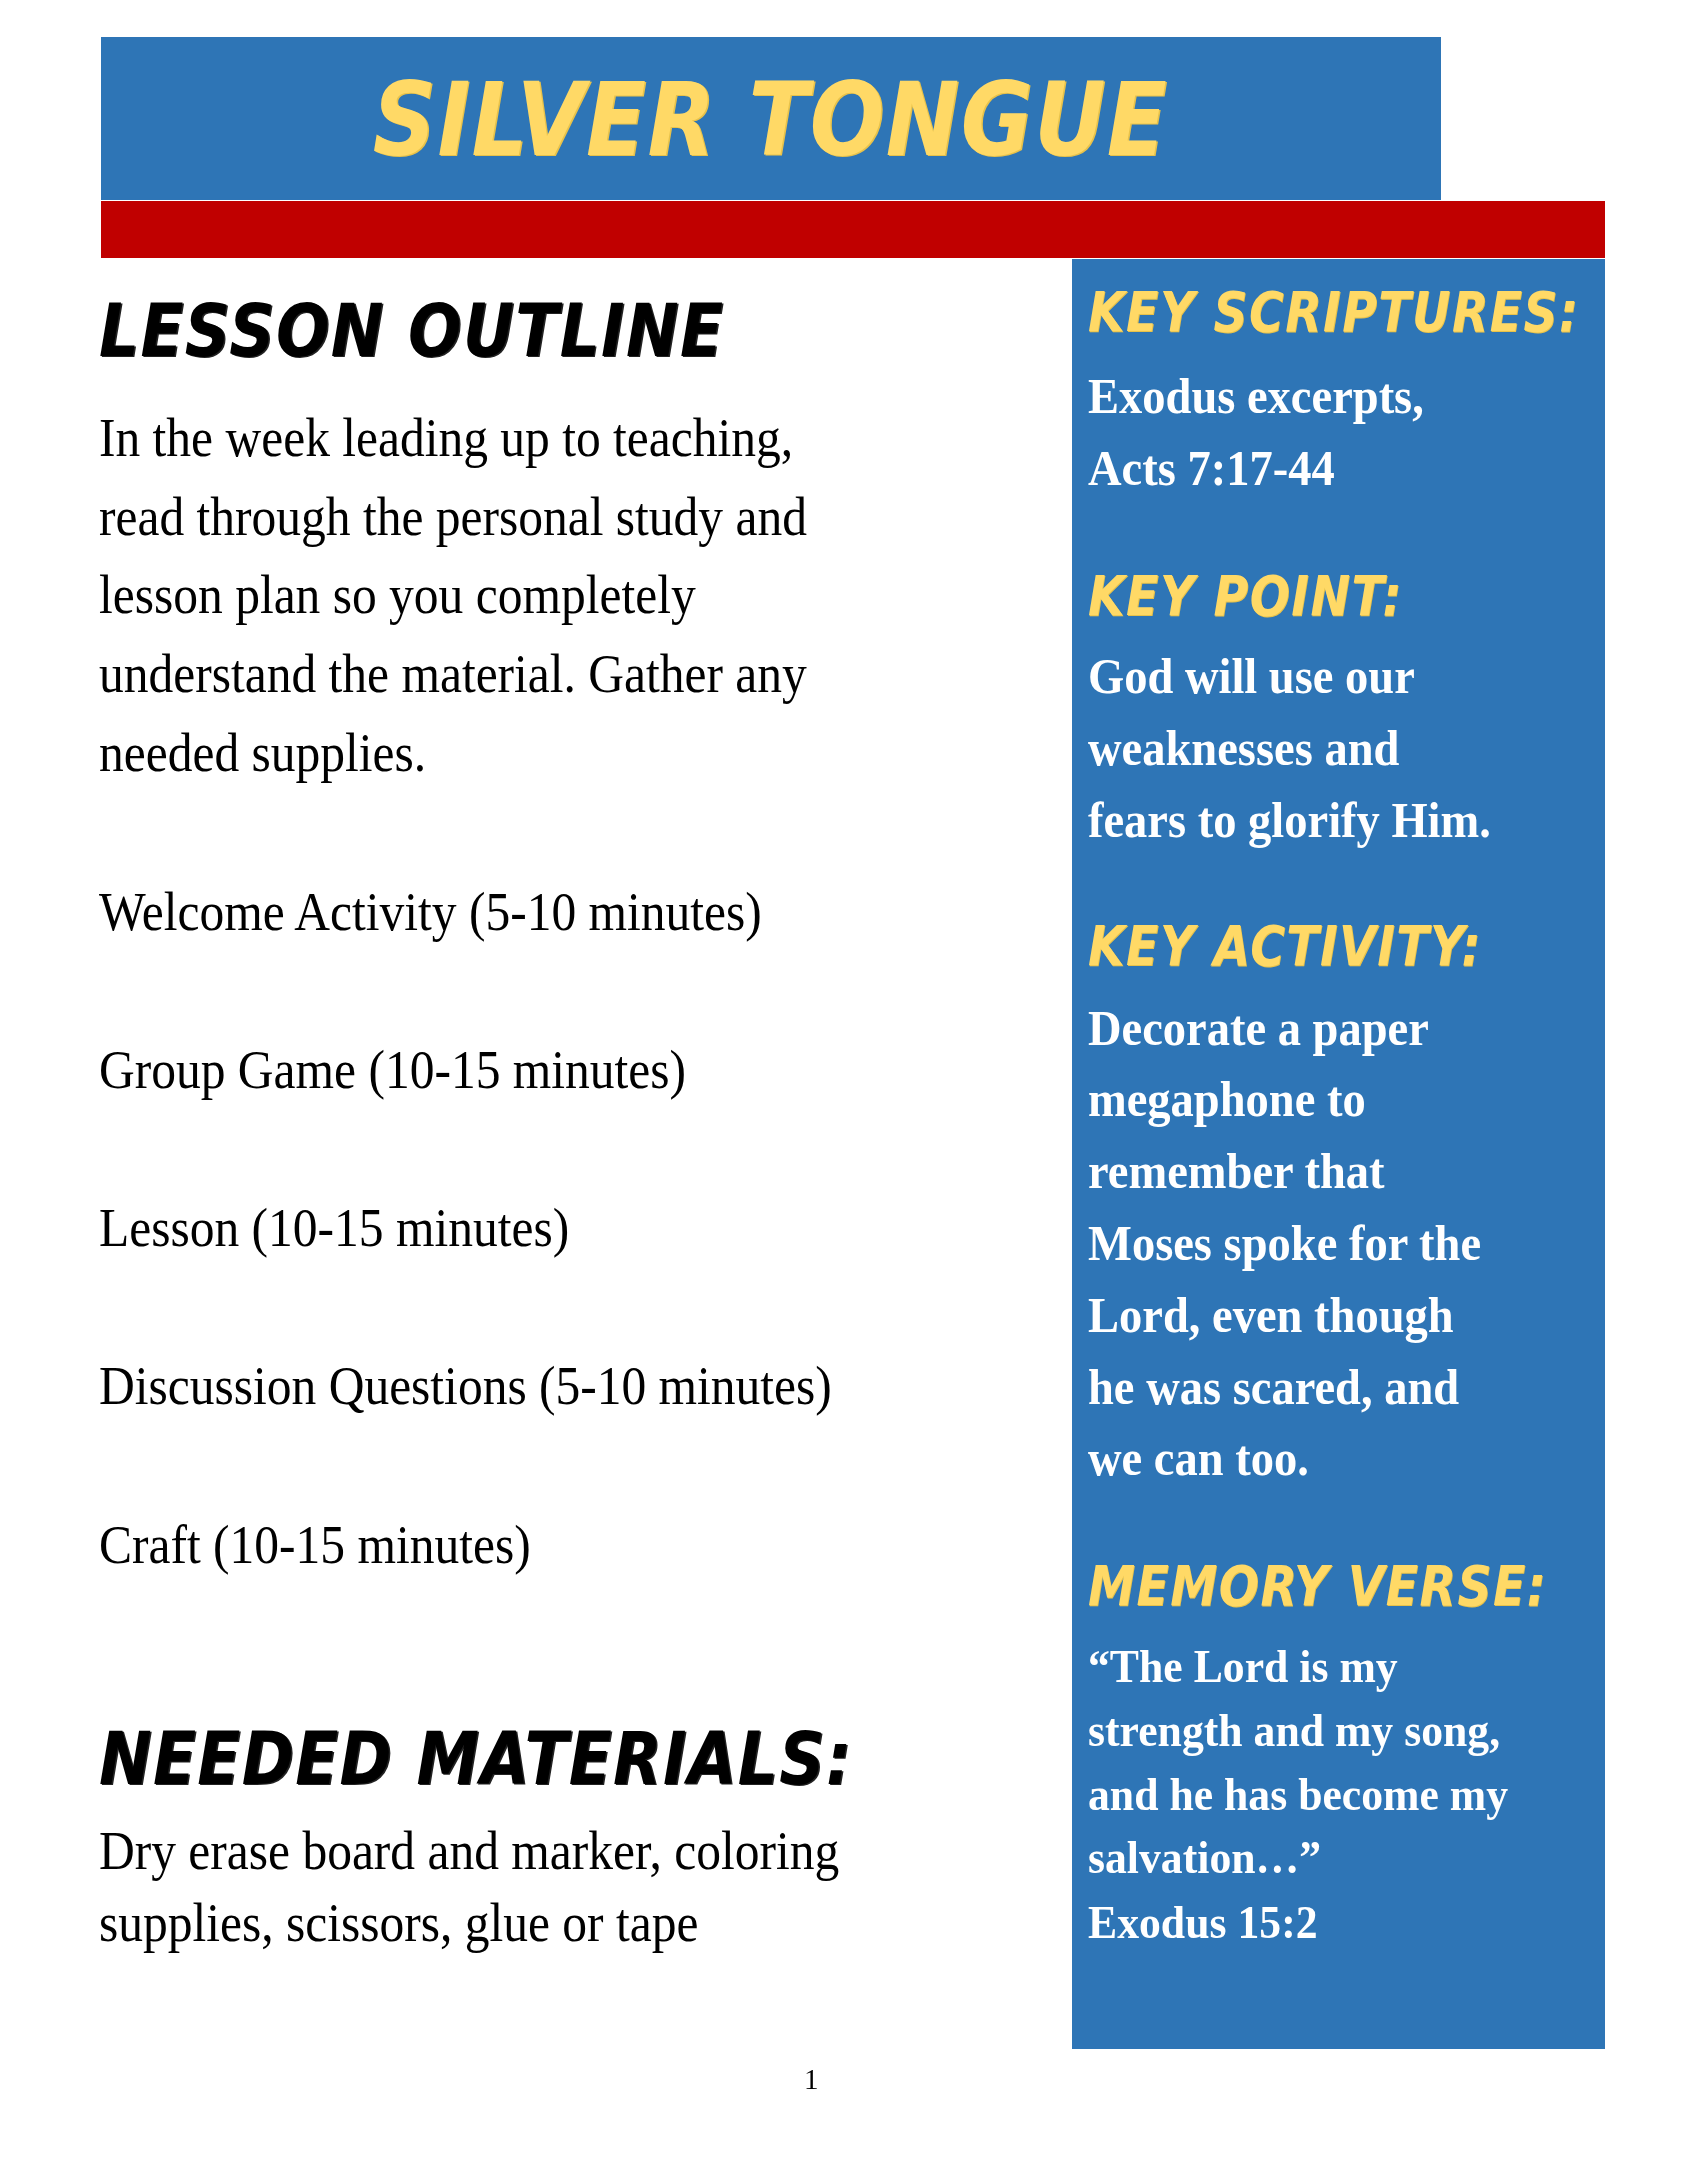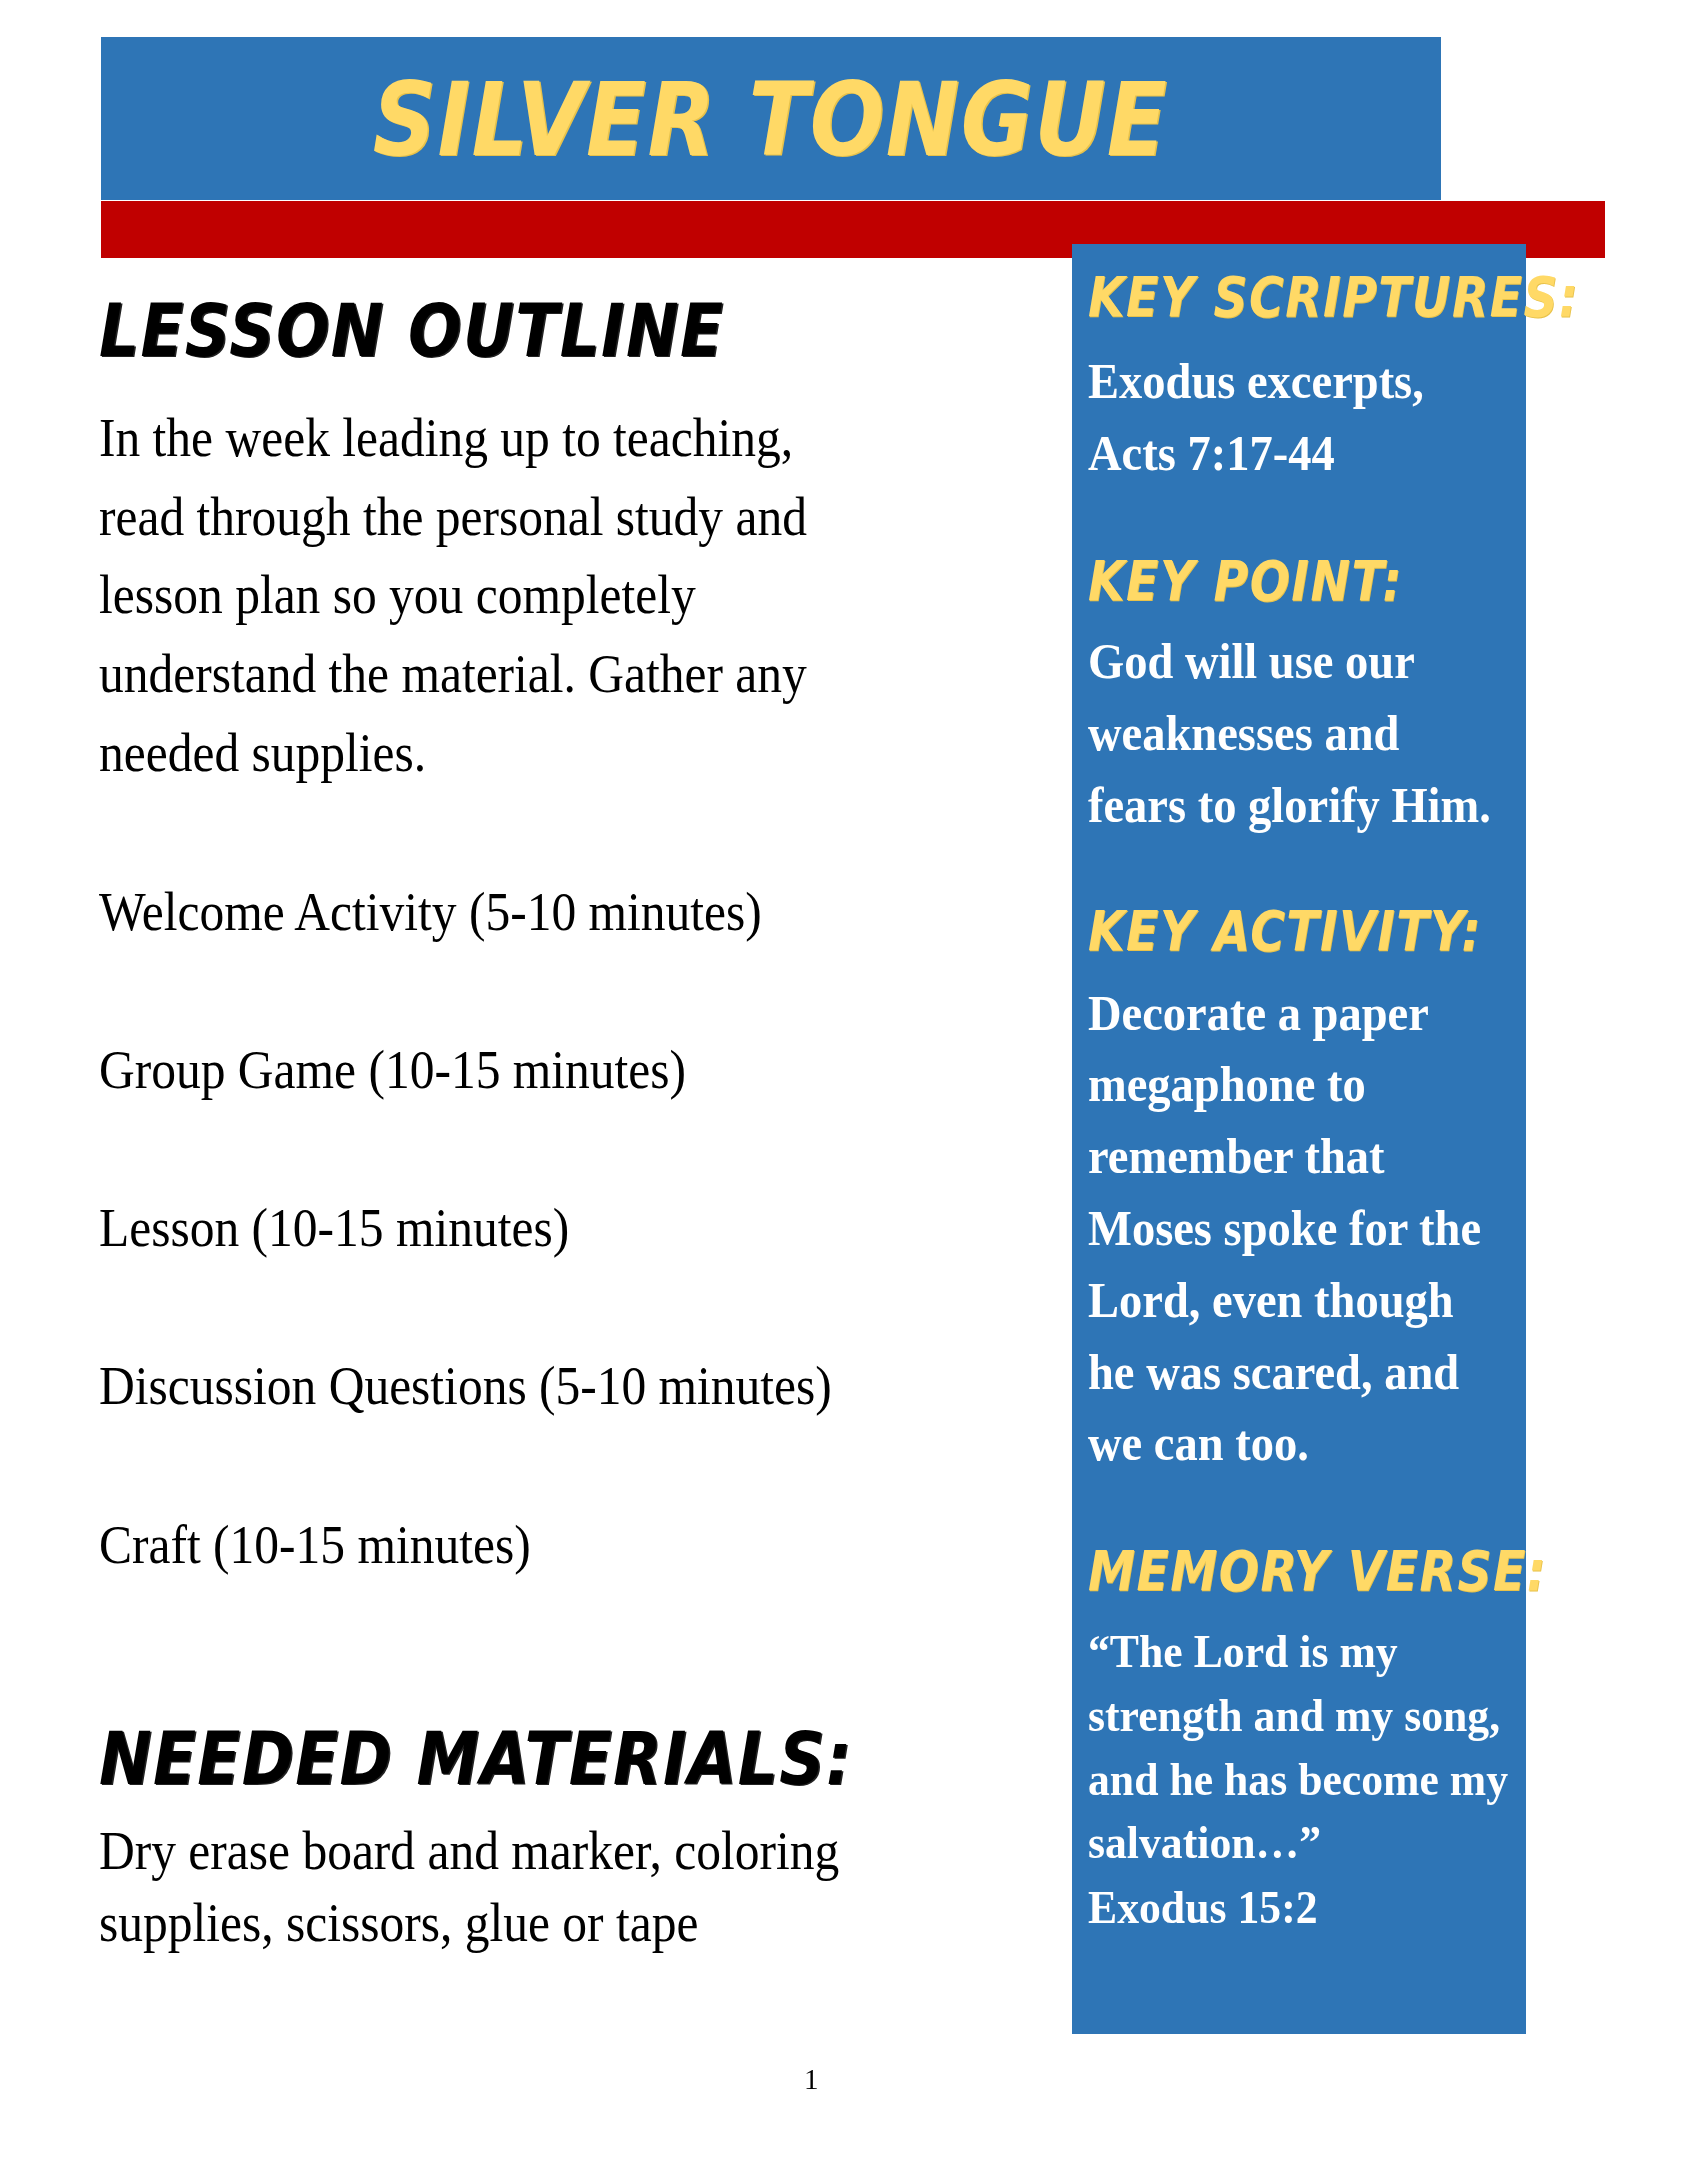--- a/index.html
+++ b/index.html
@@ -71,22 +71,22 @@
       left: 0;
       font-size: 55px;
       line-height: 1;
       white-space: nowrap;
       transform: scaleX(0.9);
       transform-origin: left center;
     }
     .sidebar {
       position: absolute;
       left: 1072px;
-      top: 244px;
-      width: 454px;
+      top: 259px;
+      width: 533px;
       height: 1790px;
       background: #2e75b6;
     }
     .sb-h {
       position: absolute;
       left: 15.6px;
       color: #ffd966;
       font-size: 55px;
       line-height: 1;
       text-shadow: 0.9px 0.9px 0 #e8c24a;

